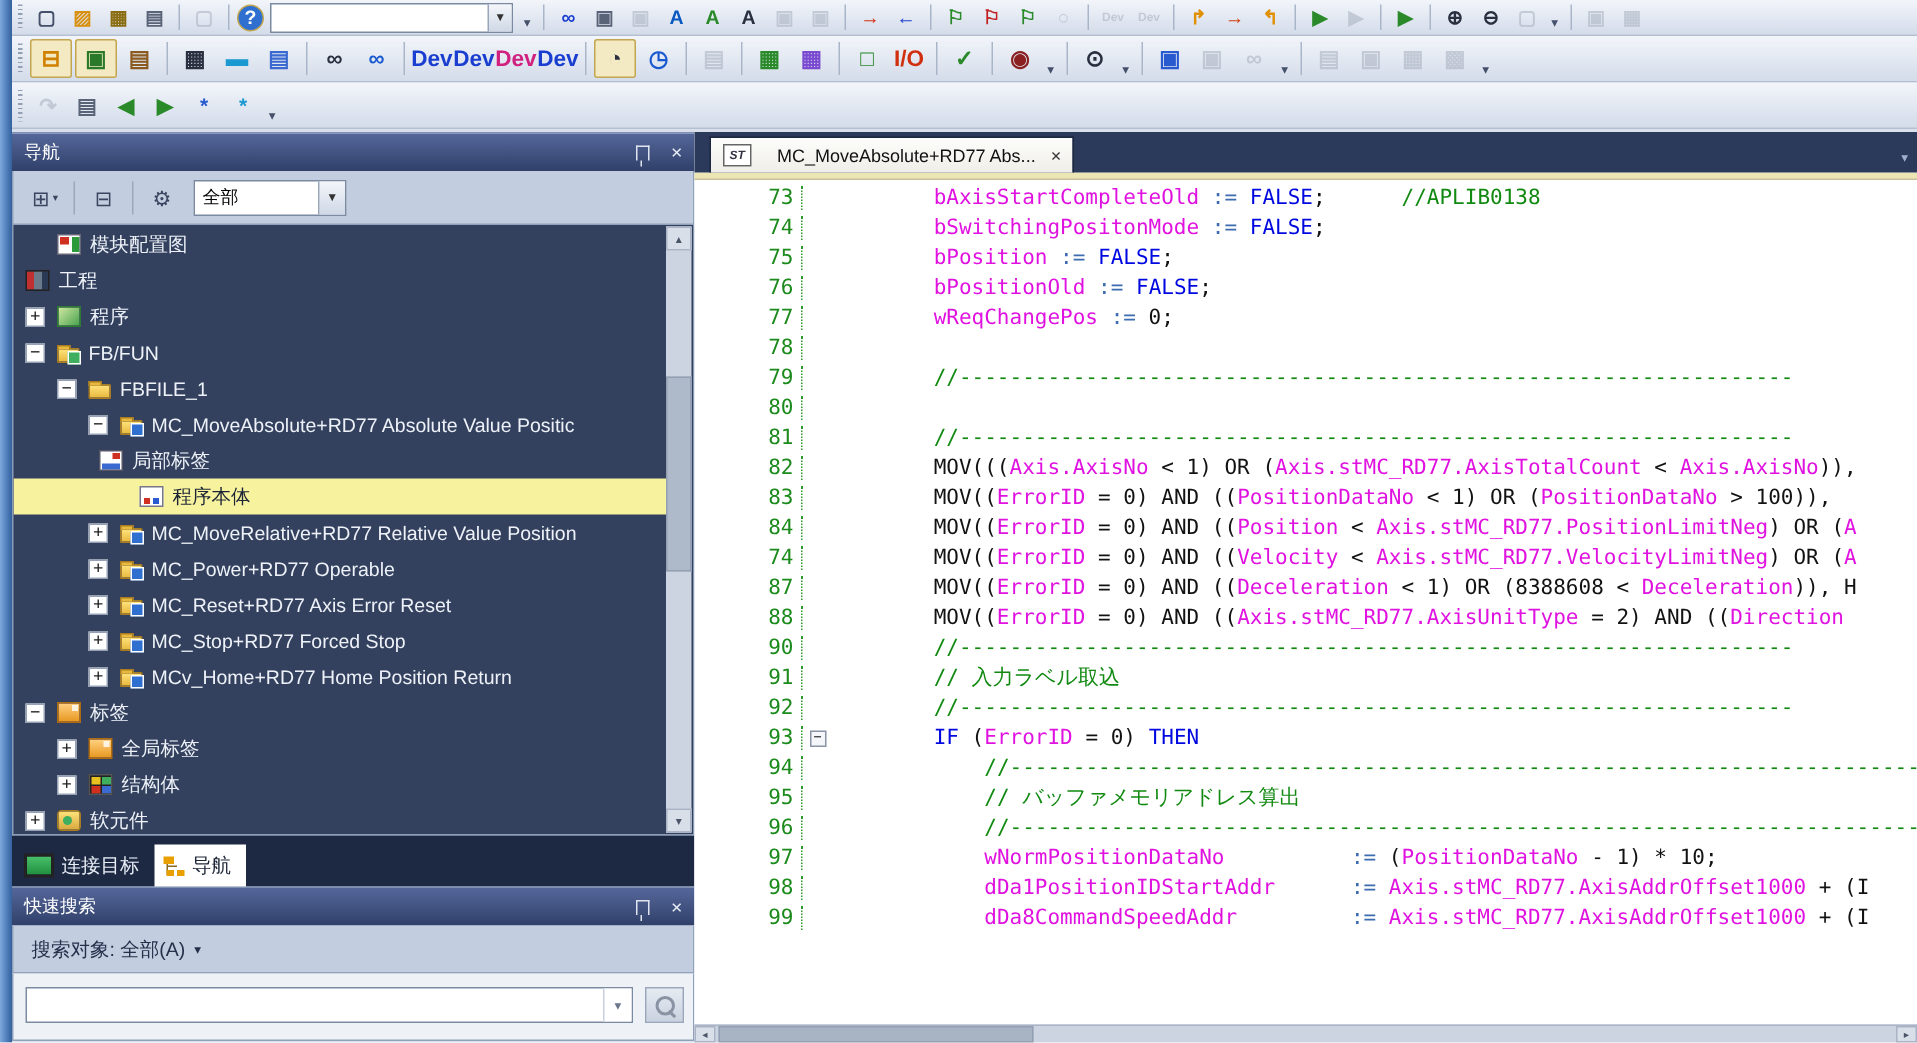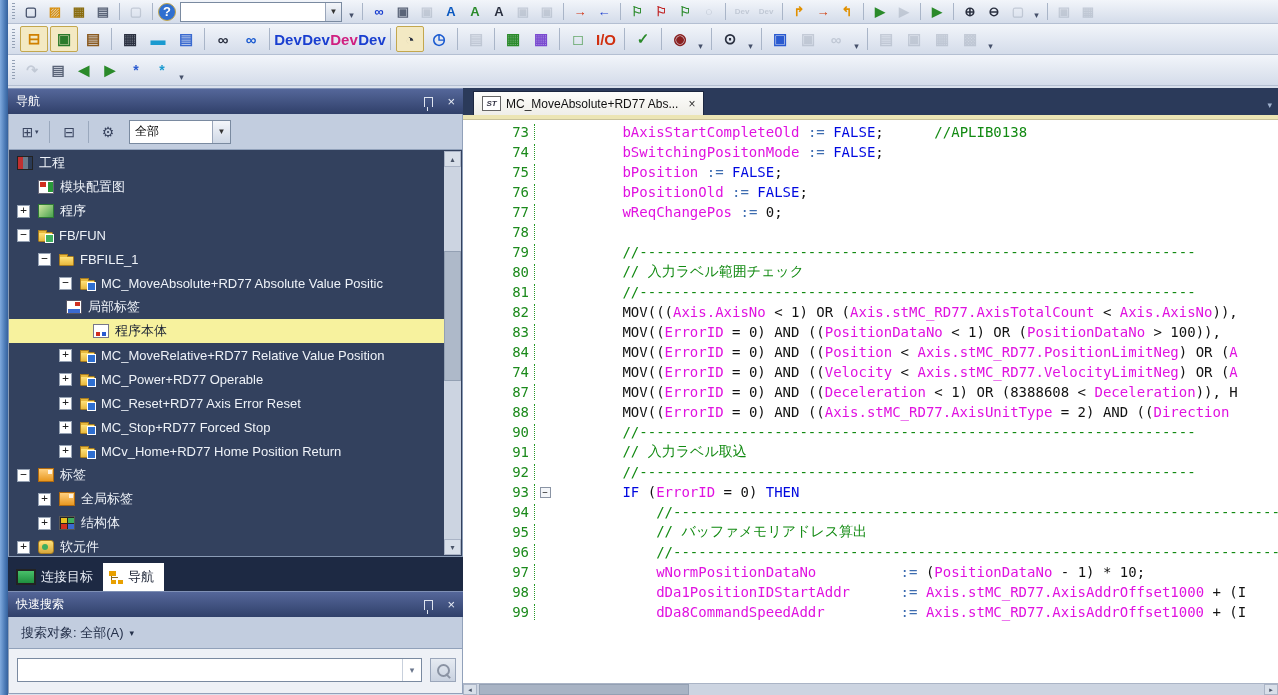--- a/index.html
+++ b/index.html
@@ -118,21 +118,21 @@
     border:1px solid #9aa6ba;box-sizing:border-box;display:flex;align-items:center;justify-content:center;}
   .mag{width:9px;height:9px;border:2px solid #8a93a3;border-radius:50%;position:relative;}
   .mag::after{content:"";position:absolute;width:2px;height:6px;background:#8a93a3;
     transform:rotate(-45deg);left:8px;top:7px;}
   
   #editor{position:absolute;left:455px;top:88px;right:0;bottom:0;background:#fff;}
   #etabbar{height:27px;background:#2b3a5a;display:flex;align-items:flex-end;padding-left:10px;position:relative;}
   #etab{display:flex;align-items:center;height:23px;background:linear-gradient(#fdfdfb,#efeee8);
     padding:0 8px;font-size:12px;color:#111;border:1px solid #1c2740;border-bottom:none;}
   .st-badge{width:17px;height:13px;background:#fff;border:1px solid #666;font-size:8px;font-weight:bold;
-    color:#334;display:flex;align-items:center;justify-content:center;margin-right:5px;font-style:italic;}
+    color:#334;display:flex;align-items:center;justify-content:center;margin-right:17px;font-style:italic;}
   #etab .tclose{margin-left:10px;font-size:12px;color:#333;}
   #etab-right-glyph{position:absolute;right:6px;bottom:5px;color:#9fb0cc;font-size:9px;}
   #cream{height:4px;background:#ece5b4;border-bottom:1px solid #c9c29a;}
   #code-area{position:absolute;top:32px;left:0;right:0;bottom:11px;overflow:hidden;background:#fff;padding-top:2px;}
   .cl{display:flex;height:20px;align-items:center;}
   .ln{width:72px;text-align:right;padding-right:5px;flex:none;color:#1c8a1c;
     font-family:"DejaVu Sans Mono",monospace;font-size:14px;
     border-right:1px dotted #2a9a2a;box-sizing:border-box;}
   .fold{width:20px;flex:none;display:flex;align-items:center;justify-content:center;}
   .fbox{width:11px;height:11px;border:1px solid #8a94a4;background:#f4f6f9;font-size:9px;line-height:9px;
@@ -286,27 +286,27 @@
       <span class="ntb">⊟</span>
       <span class="ntbsep"></span>
       <span class="ntb">⚙</span>
       <div id="nav-filter">
         <span class="fval">全部</span>
         <span class="fbtn">▼</span>
       </div>
     </div>
     <div id="tree-wrap">
       <div id="tree">
+          <div class="trow" style="padding-left: 29px;">
+            <span class="ticon module-config-icon"></span>
+            <span class="tlabel">模块配置图</span>
+          </div>
           <div class="trow" style="padding-left: 8px;">
             <span class="ticon project-icon"></span>
             <span class="tlabel">工程</span>
-          </div>
-          <div class="trow" style="padding-left: 29px;">
-            <span class="ticon module-config-icon"></span>
-            <span class="tlabel">模块配置图</span>
           </div>
           <div class="trow" style="padding-left: 8px;">
             <span class="exp">+</span>
             <span class="ticon program-icon"></span>
             <span class="tlabel">程序</span>
           </div>
           <div class="trow" style="padding-left: 8px;">
             <span class="exp">−</span>
             <span class="ticon fb-folder-icon"></span>
             <span class="tlabel">FB/FUN</span>
@@ -456,21 +456,20 @@
           <span class="code"></span>
         </div>
         <div class="cl">
           <span class="ln">79</span>
           <span class="fold"></span>
           <span class="code"><span class="t-p">        </span><span class="t-c">//------------------------------------------------------------------</span></span>
         </div>
         <div class="cl">
           <span class="ln">80</span>
           <span class="fold"></span>
-          <span class="code"><span class="t-p">        </span><span class="t-c">// 入力ラベル範囲チェック</span></span>
         </div>
         <div class="cl">
           <span class="ln">81</span>
           <span class="fold"></span>
           <span class="code"><span class="t-p">        </span><span class="t-c">//------------------------------------------------------------------</span></span>
         </div>
         <div class="cl">
           <span class="ln">82</span>
           <span class="fold"></span>
           <span class="code"><span class="t-p">        MOV(((</span><span class="t-v">Axis.AxisNo</span><span class="t-p"> &lt; 1) OR (</span><span class="t-v">Axis.stMC_RD77.AxisTotalCount</span><span class="t-p"> &lt; </span><span class="t-v">Axis.AxisNo</span><span class="t-p">)),</span></span>

